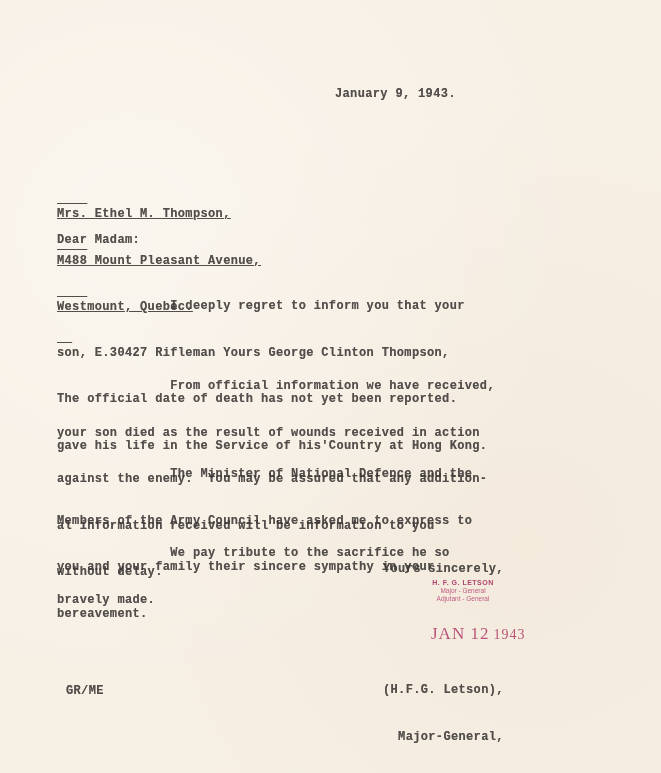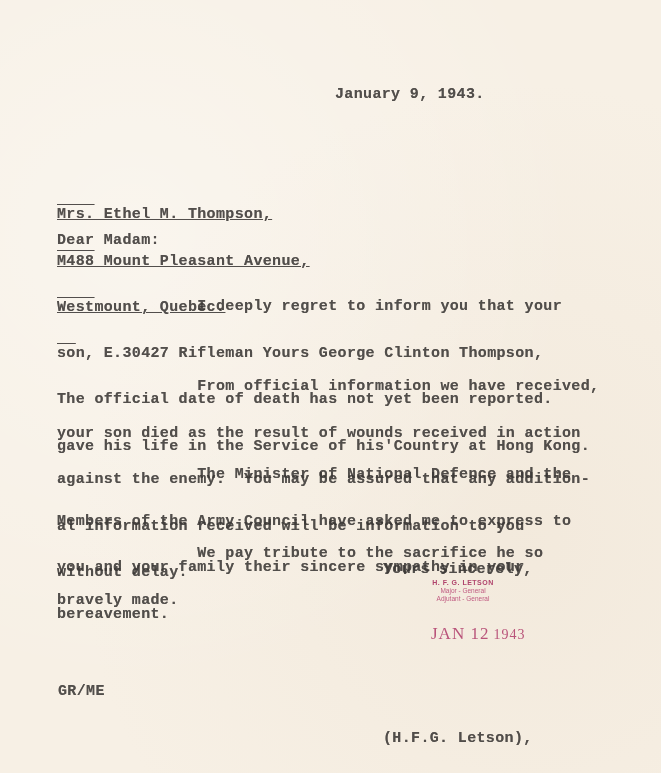--- a/index.html
+++ b/index.html
@@ -11,40 +11,40 @@
     }
     .page {
       position:absolute; left:0; top:0; width:661px; height:773px;
       background:
         radial-gradient(ellipse at 20% 30%, rgba(255,255,255,0.35), rgba(255,255,255,0) 60%),
         radial-gradient(ellipse at 80% 70%, rgba(230,215,195,0.25), rgba(255,255,255,0) 60%),
         #f7f0e5;
     }
     .tw {
       position:absolute;
-      font-size:15px;
+      font-size:12px;
       line-height:15.5px;
       color:#3b3836;
       font-weight:bold;
       letter-spacing:0.35px;
       white-space:pre;
       text-shadow:0 0 0.6px rgba(60,55,50,0.6);
       opacity:0.88;
     }
     .line { display:block; height:15.5px; }
     .date { left:335px; top:87px; }
     .address { left:57px; top:176px;text-decoration:underline; }
     .salutation { left:57px; top:233px; }
     .para1 { left:57px; top:268px; }
     .para2 { left:57px; top:348px; }
     .para3 { left:57px; top:436px; }
     .para4 { left:57px; top:515px; }
     .closing { left:383px; top:562px; }
     .sig { left:375px; top:652px; }
-    .ref { left:58px; top:684px;text-align:right; }
+    .ref { left:66px; top:684px;text-align:right; }
     .stamp {
       position:absolute; left:408px; top:578px; width:110px;
       text-align:center;
       font-family:"Liberation Sans", sans-serif;
       color:#b0446c;
     }
     .stamp .name { font-size:7px; font-weight:bold; letter-spacing:0.5px; line-height:9px; }
     .stamp .rank { font-size:6.5px; line-height:8px; color:#c05a80; }
     .datestamp {
       position:absolute; left:431px; top:624px;
@@ -101,20 +101,20 @@
     <div class="name">H. F. G. LETSON</div>
     <div class="rank">Major - General</div>
     <div class="rank">Adjutant - General</div>
   </div>
 
   <div class="datestamp">
     <span>JAN 12</span><span class="yr">1943</span>
   </div>
 
   <div class="tw sig">
-    <span class="line" style="margin-left:8px;margin-top:48px;">(H.F.G. Letson),</span>
+    <span class="line" style="margin-left:8px;">(H.F.G. Letson),</span>
     <span class="line" style="margin-left:8px;">  Major-General,</span>
     
   </div>
 
   <div class="tw ref">GR/ME</div>
 
 </div>
 
 </body></html>

